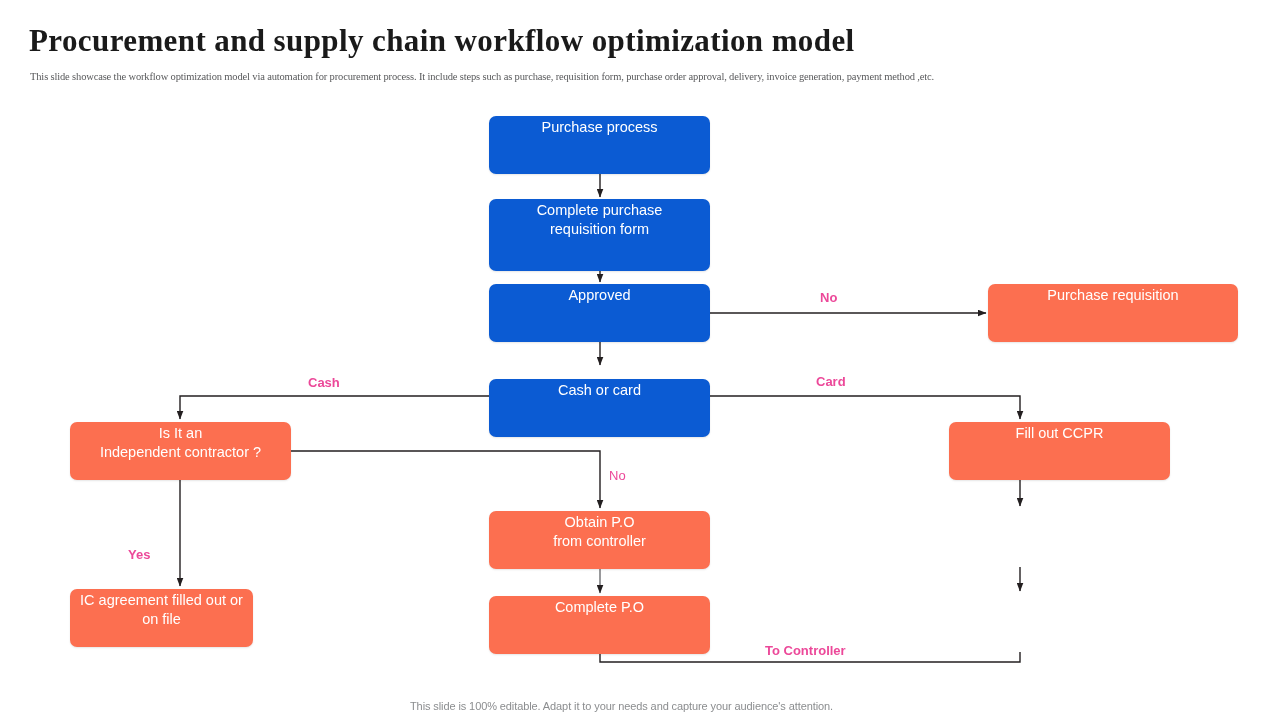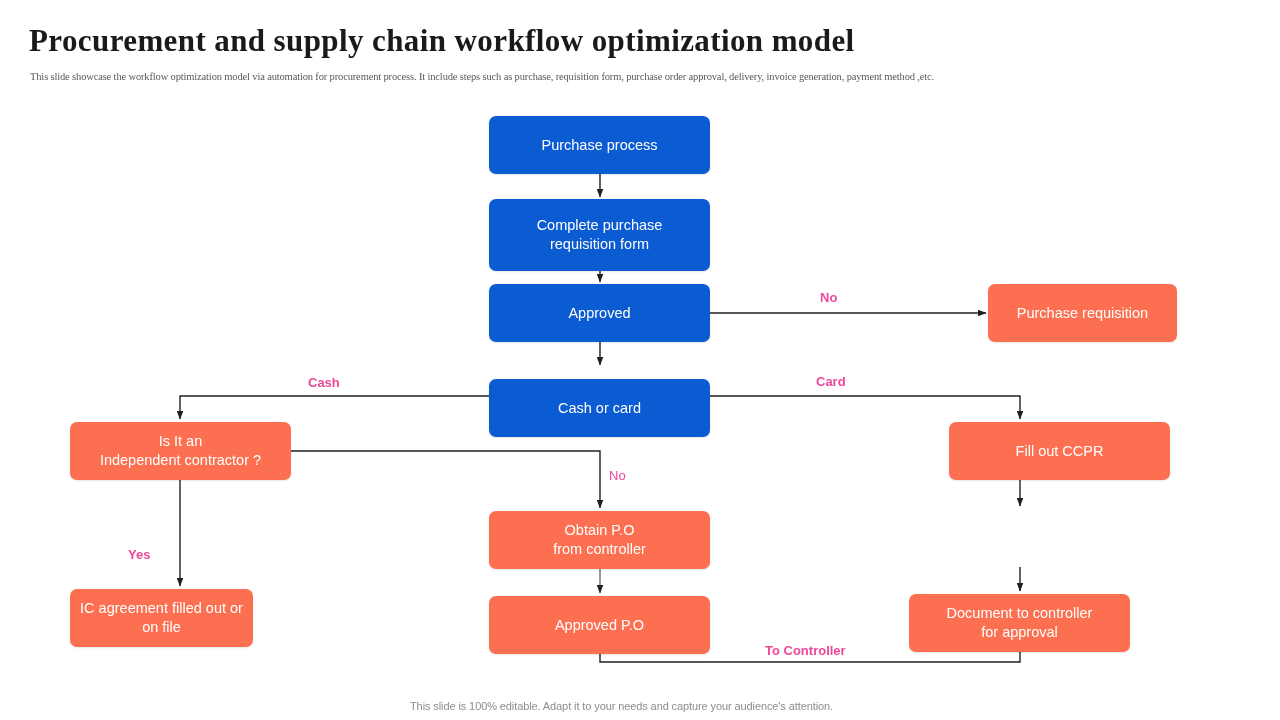--- a/index.html
+++ b/index.html
@@ -59,21 +59,21 @@
     height: 720px;
     pointer-events: none;
   }
 
   
   .node {
     position: absolute;
     box-sizing: border-box;
     border-radius: 7px;
     display: flex;
-    align-items: center;
+    align-items: flex-start;
     justify-content: center;
     text-align: center;
     color: #ffffff;
     font-family: "Liberation Sans", sans-serif;
     font-size: 14.5px;
     line-height: 19px;
     padding: 2px 8px;
     box-shadow: 0 1px 2px rgba(0,0,0,0.10);
     z-index: 2;
   }
@@ -158,52 +158,48 @@
   </div>
 
   <div class="node blue" style="left:489px; top:284px; width:221px; height:58px;">
     <span class="node-label">Approved</span>
   </div>
 
   <div class="node blue" style="left:489px; top:379px; width:221px; height:58px;">
     <span class="node-label">Cash or card</span>
   </div>
 
-  <div class="node orange" style="left:988px; top:284px; width:189px; height:58px;">
+  <div class="node orange" style="left:988px; top:284px; width:250px; height:58px;">
     <span class="node-label">Purchase requisition</span>
   </div>
 
   <div class="node orange" style="left:70px; top:422px; width:221px; height:58px;">
     <span class="node-label">Is It an
 Independent contractor ?</span>
   </div>
 
   <div class="node orange" style="left:70px; top:589px; width:183px; height:58px;">
     <span class="node-label">IC agreement filled out or
 on file</span>
   </div>
 
   <div class="node orange" style="left:489px; top:511px; width:221px; height:58px;">
     <span class="node-label">Obtain P.O
 from controller</span>
   </div>
 
   <div class="node orange" style="left:489px; top:596px; width:221px; height:58px;">
-    <span class="node-label">Approved P.O</span>
+    <span class="node-label">Complete P.O</span>
   </div>
 
   <div class="node orange" style="left:909px; top:422px; width:221px; height:58px;margin-left:40px;">
     <span class="node-label">Fill out CCPR</span>
   </div>
 
 
-  <div class="node orange" style="left:909px; top:594px; width:221px; height:58px;">
-    <span class="node-label">Document to controller
-for approval</span>
-  </div>
 
   <div class="edge-label bold" style="left:820px; top:290px;">No</div>
 
   <div class="edge-label bold" style="left:308px; top:375px;">Cash</div>
 
   <div class="edge-label bold" style="left:816px; top:374px;">Card</div>
 
   <div class="edge-label" style="left:609px; top:468px;">No</div>
 
   <div class="edge-label bold" style="left:128px; top:547px;">Yes</div>

